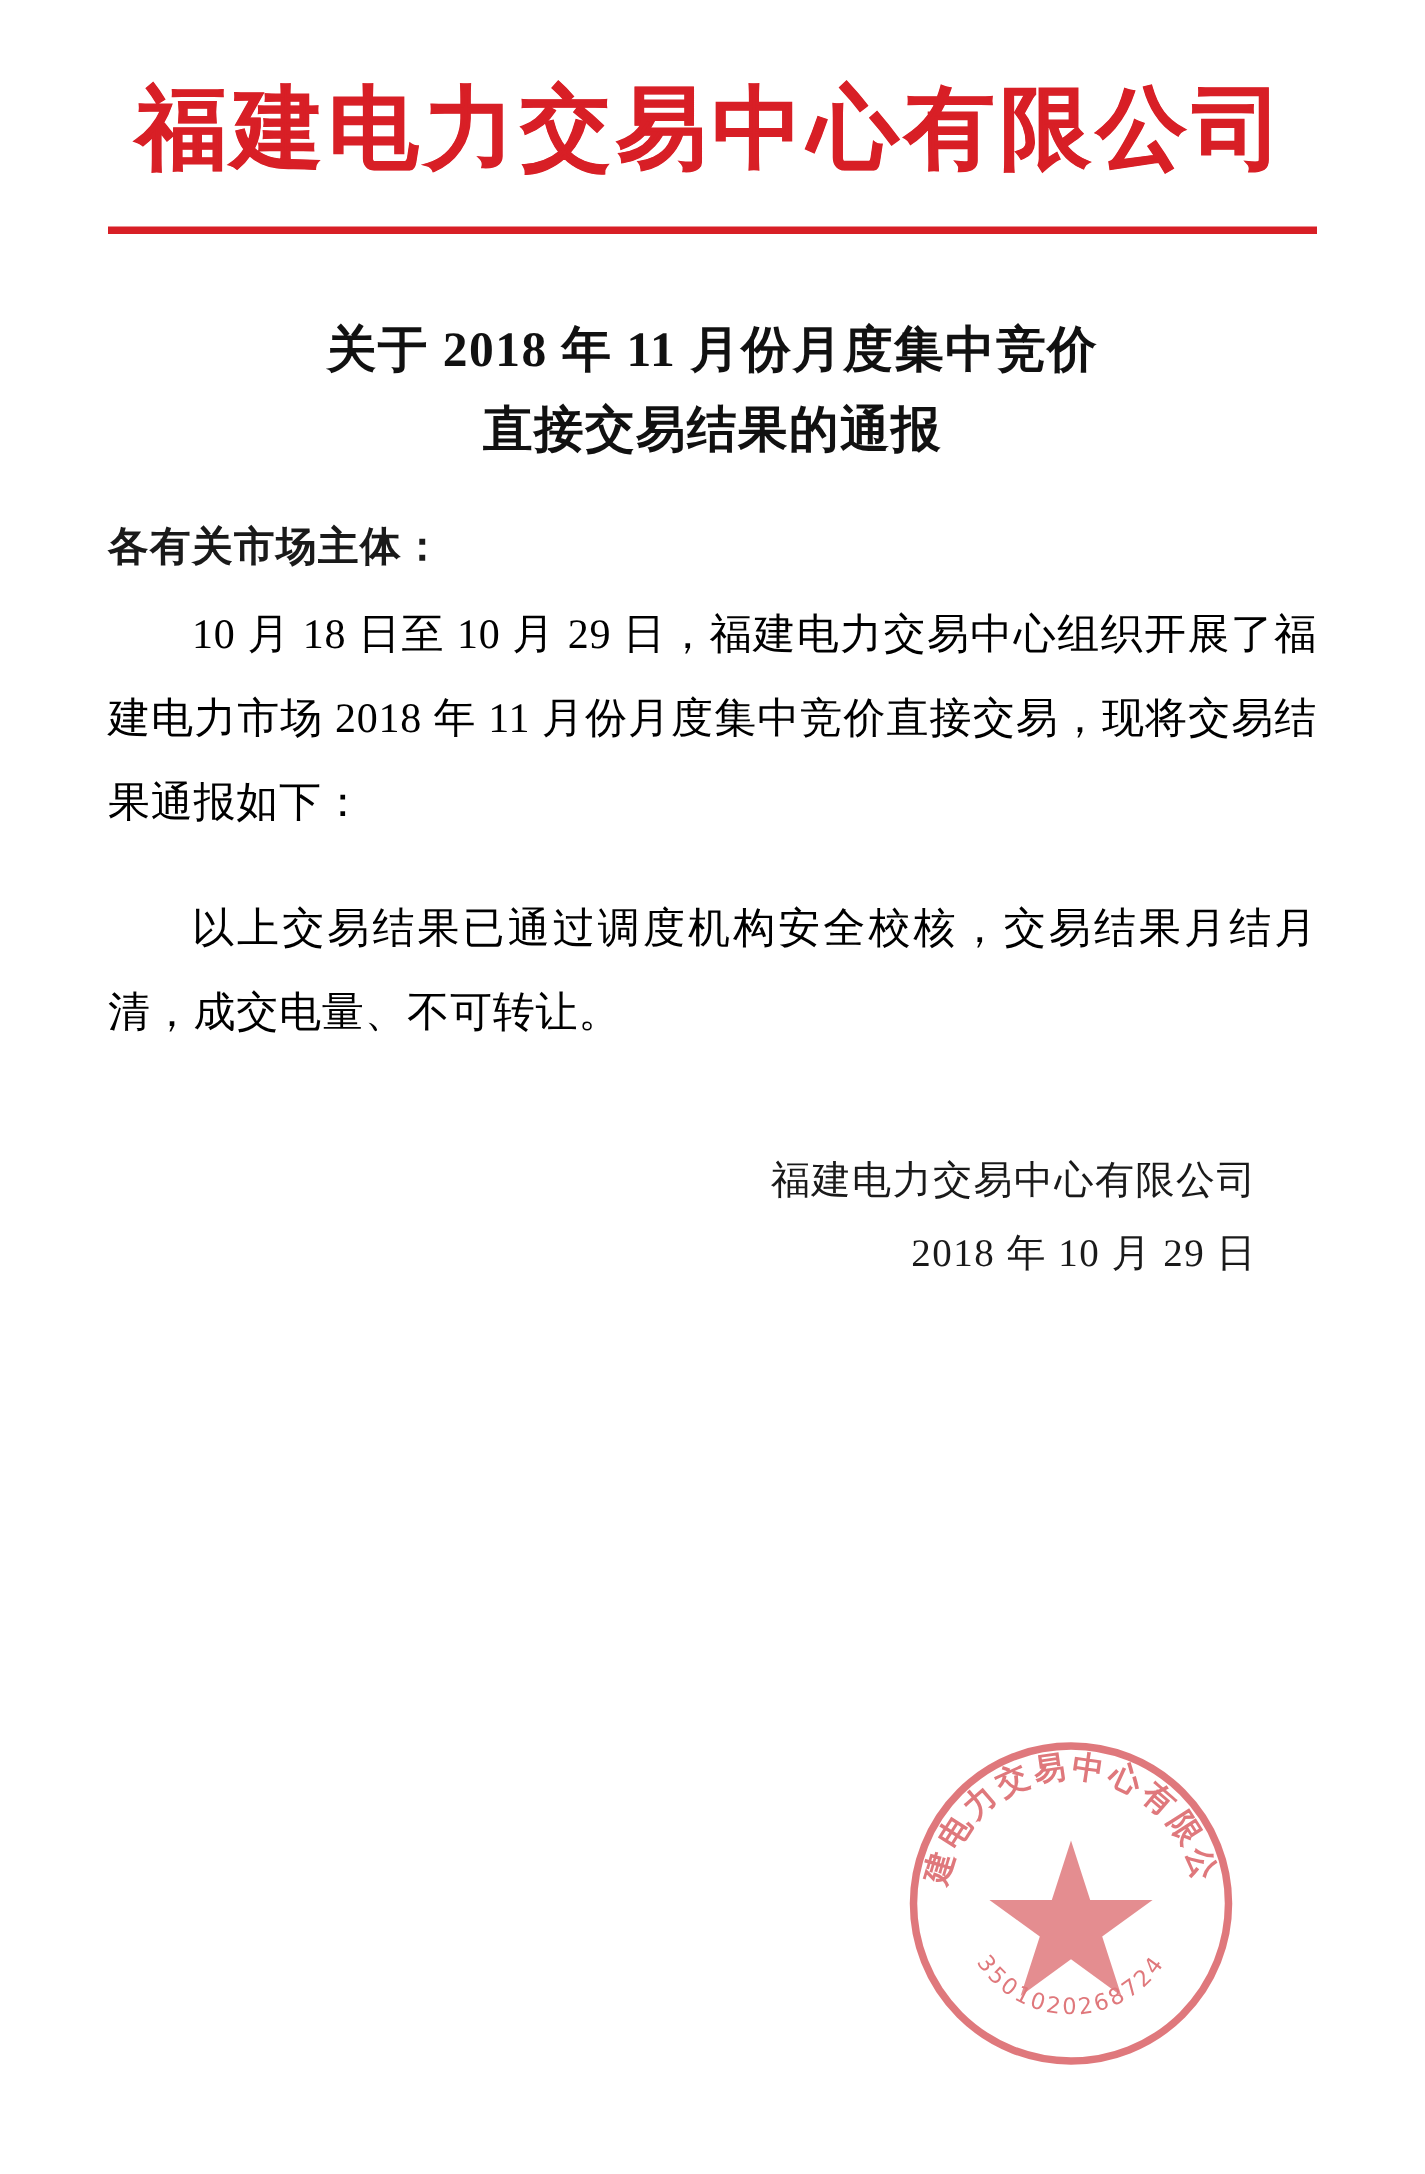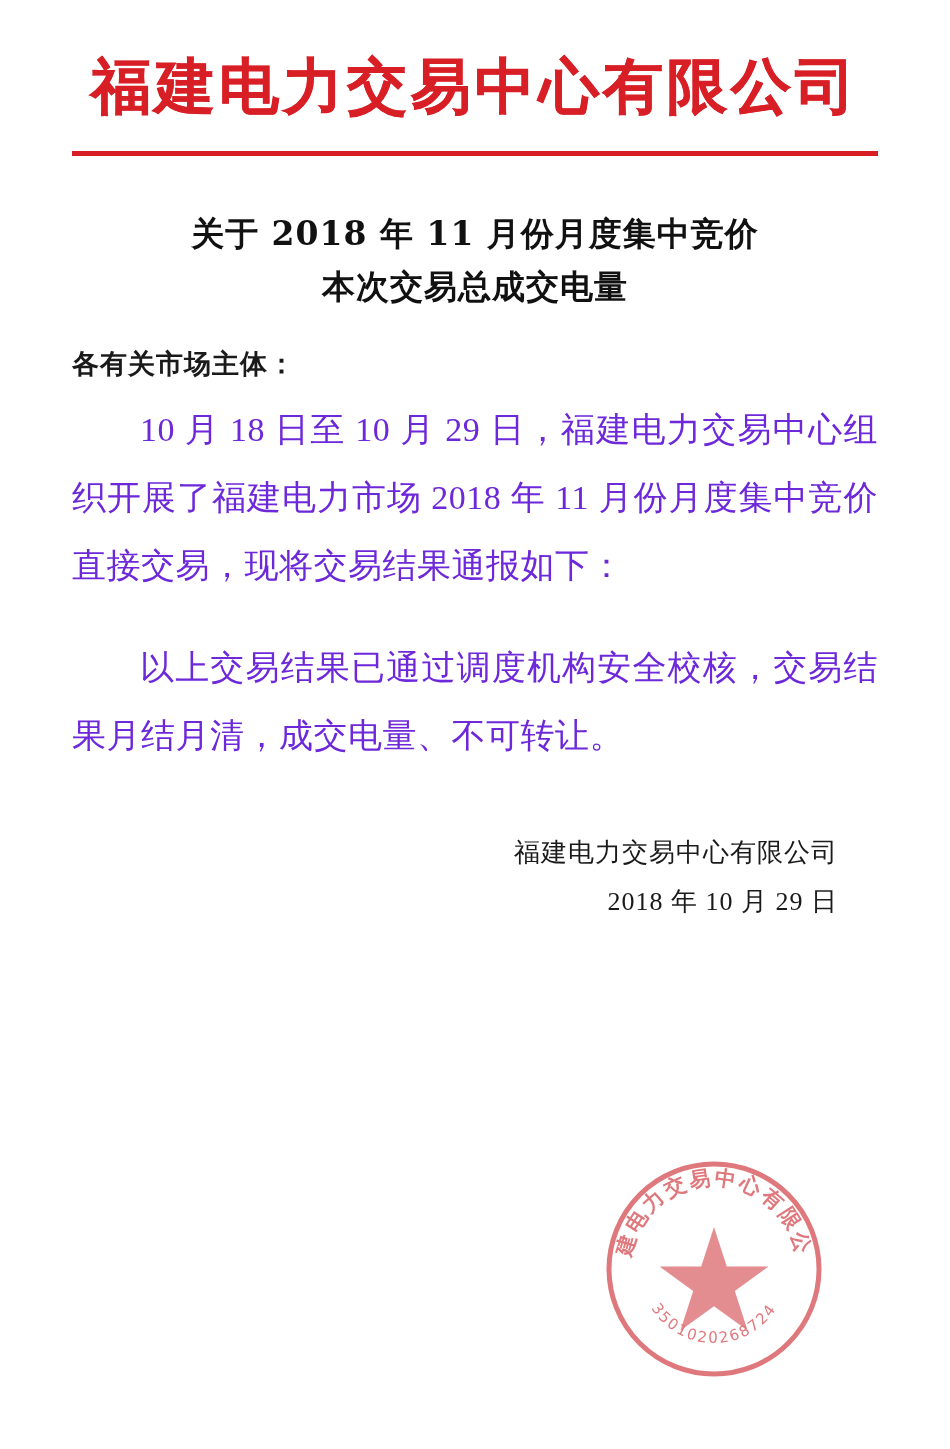--- a/index.html
+++ b/index.html
@@ -51,38 +51,39 @@
     text-align: center;
     font-family: "DejaVu Serif", "Liberation Serif", serif;
     font-weight: bold;
     font-size: 33px;
     line-height: 1.6;
     letter-spacing: 1px;
     color: #111;
   }
   .doc-title .line {
     display: block;
+    font-family: Liberation Serif, serif;
   }
 
   
   .salutation {
     margin-top: 32px;
     font-family: "DejaVu Serif", "Liberation Serif", serif;
     font-weight: bold;
     font-size: 27px;
     letter-spacing: 1px;
   }
   .para {
     margin-top: 14px;
-    font-size: 34px;
+    font-size: 28px;
     line-height: 2.0;
     text-align: justify;
     text-indent: 2em;
     letter-spacing: 0.5px;
-    color: #6d28d9;
+    color: #000000;
   }
 
   
   .signature {
     margin-top: 58px;
     text-align: right;
     padding-right: 40px;
     font-size: 26px;
     line-height: 1.9;
     letter-spacing: 1px;
@@ -109,21 +110,21 @@
 
 <div class="page">
 
   <div class="letterhead">
     <div class="org-name">福建电力交易中心有限公司</div>
     <div class="letterhead-rule"></div>
   </div>
 
   <div class="doc-title">
     <span class="line">关于 2018 年 11 月份月度集中竞价</span>
-    <span class="line">本次交易总成交电量</span>
+    <span class="line">直接交易结果的通报</span>
   </div>
 
   <div class="salutation">各有关市场主体：</div>
 
   <p class="para">10 月 18 日至 10 月 29 日，福建电力交易中心组织开展了福建电力市场 2018 年 11 月份月度集中竞价直接交易，现将交易结果通报如下：</p>
   <p class="para">以上交易结果已通过调度机构安全校核，交易结果月结月清，成交电量、不可转让。</p>
 
   <div class="seal">
     <svg width="228" height="228" viewBox="0 0 228 228" xmlns="http://www.w3.org/2000/svg">
       <defs>

